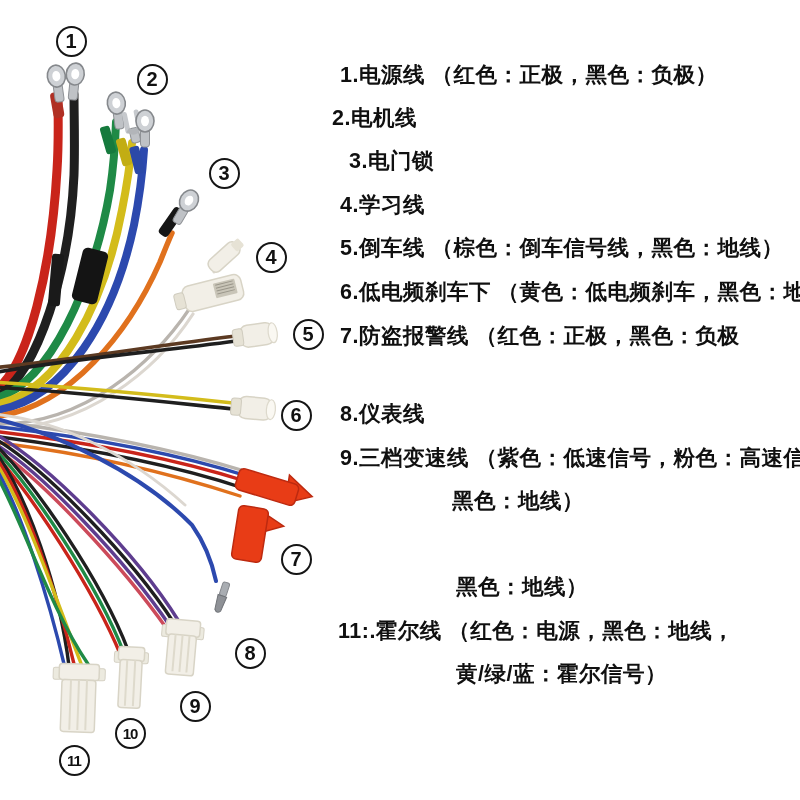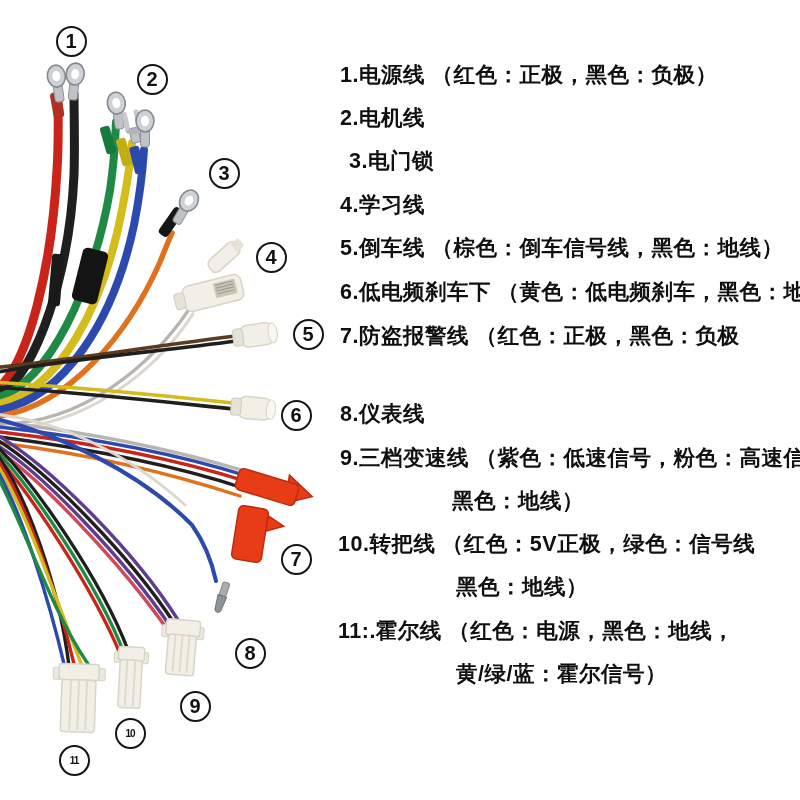--- a/index.html
+++ b/index.html
@@ -4,21 +4,21 @@
 <style>
   html,body{margin:0;padding:0;background:#fff;}
   .stage{position:relative;width:800px;height:800px;background:#fff;overflow:hidden;
          font-family:"Liberation Sans","DejaVu Sans",sans-serif;}
   .stage svg{position:absolute;left:0;top:0;}
   .overlay{position:absolute;left:0;top:0;width:800px;height:800px;pointer-events:none;}
   .callout{position:absolute;width:31px;height:31px;box-sizing:border-box;
            border:2.5px solid #151515;border-radius:50%;background:#fff;
            display:flex;align-items:center;justify-content:center;
            font-weight:700;font-size:20px;color:#111;}
-  .callout.two{font-size:10px;letter-spacing:-1px;}
+  .callout.two{font-size:15px;letter-spacing:-1px;}
   .legend-line{position:absolute;white-space:nowrap;font-size:21.5px;font-weight:700;
                color:#101010;letter-spacing:0.5px;}
   :root{
     --red:#c9241a; --blackw:#1f1f1f; --green:#1f8a46; --yellow:#d3bc1b;
     --blue:#2c49ae; --orange:#e0711d; --brown:#5c3a22; --purple:#5e3d8f;
     --pink:#cc4a5a; --grey:#b9b4ae; --whitewire:#dcd7d0; --ivory:#f2efe7;
     --ivoryline:#d8d4c6; --silver:#c3c6ca; --flag:#e83c16; --ink:#141414;
   }
   .st{fill:none;stroke-linecap:round;}
   .w-red{stroke:var(--red);} .w-black{stroke:var(--blackw);} .w-green{stroke:var(--green);}
@@ -227,27 +227,26 @@
       <div class="callout" style="left: 292.5px; top: 318.5px;">5</div>
       <div class="callout" style="left: 280.5px; top: 399.5px;">6</div>
       <div class="callout" style="left: 280.5px; top: 543.5px;">7</div>
       <div class="callout" style="left: 234.5px; top: 637.5px;">8</div>
       <div class="callout" style="left: 179.5px; top: 690.5px;">9</div>
       <div class="callout two" style="left: 114.5px; top: 717.5px;">10</div>
       <div class="callout two" style="left: 58.5px; top: 744.5px;">11</div>
     </div>
   <div class="overlay">
       <div class="legend-line" style="left: 340px; top: 60px;">1.电源线 （红色：正极，黑色：负极）</div>
-      <div class="legend-line" style="left: 340px; top: 103px; text-align: right;">2.电机线</div>
+      <div class="legend-line" style="left: 332px; top: 103px; text-align: right;">2.电机线</div>
       <div class="legend-line" style="left: 340px; top: 146px; margin-left: 9px;">3.电门锁</div>
       <div class="legend-line" style="left: 340px; top: 190px;">4.学习线</div>
       <div class="legend-line" style="left: 340px; top: 233px;">5.倒车线 （棕色：倒车信号线，黑色：地线）</div>
       <div class="legend-line" style="left: 340px; top: 277px;">6.低电频刹车下 （黄色：低电频刹车，黑色：地线）</div>
       <div class="legend-line" style="left: 340px; top: 321px;">7.防盗报警线 （红色：正极，黑色：负极</div>
       <div class="legend-line" style="left: 340px; top: 399px;">8.仪表线</div>
       <div class="legend-line" style="left: 340px; top: 443px;">9.三档变速线 （紫色：低速信号，粉色：高速信号</div>
       <div class="legend-line" style="left: 452px; top: 486px;">黑色：地线）</div>
-      <div class="legend-line" style="left: 338px; top: 529px;">10.转把线 （红色：5V正极，绿色：信号线</div>
       <div class="legend-line" style="left: 456px; top: 572px;">黑色：地线）</div>
       <div class="legend-line" style="left: 338px; top: 616px; text-align: center;">11:.霍尔线 （红色：电源，黑色：地线，</div>
       <div class="legend-line" style="left: 456px; top: 659px;">黄/绿/蓝：霍尔信号）</div>
     </div>
 </div>
 
 </body></html>

